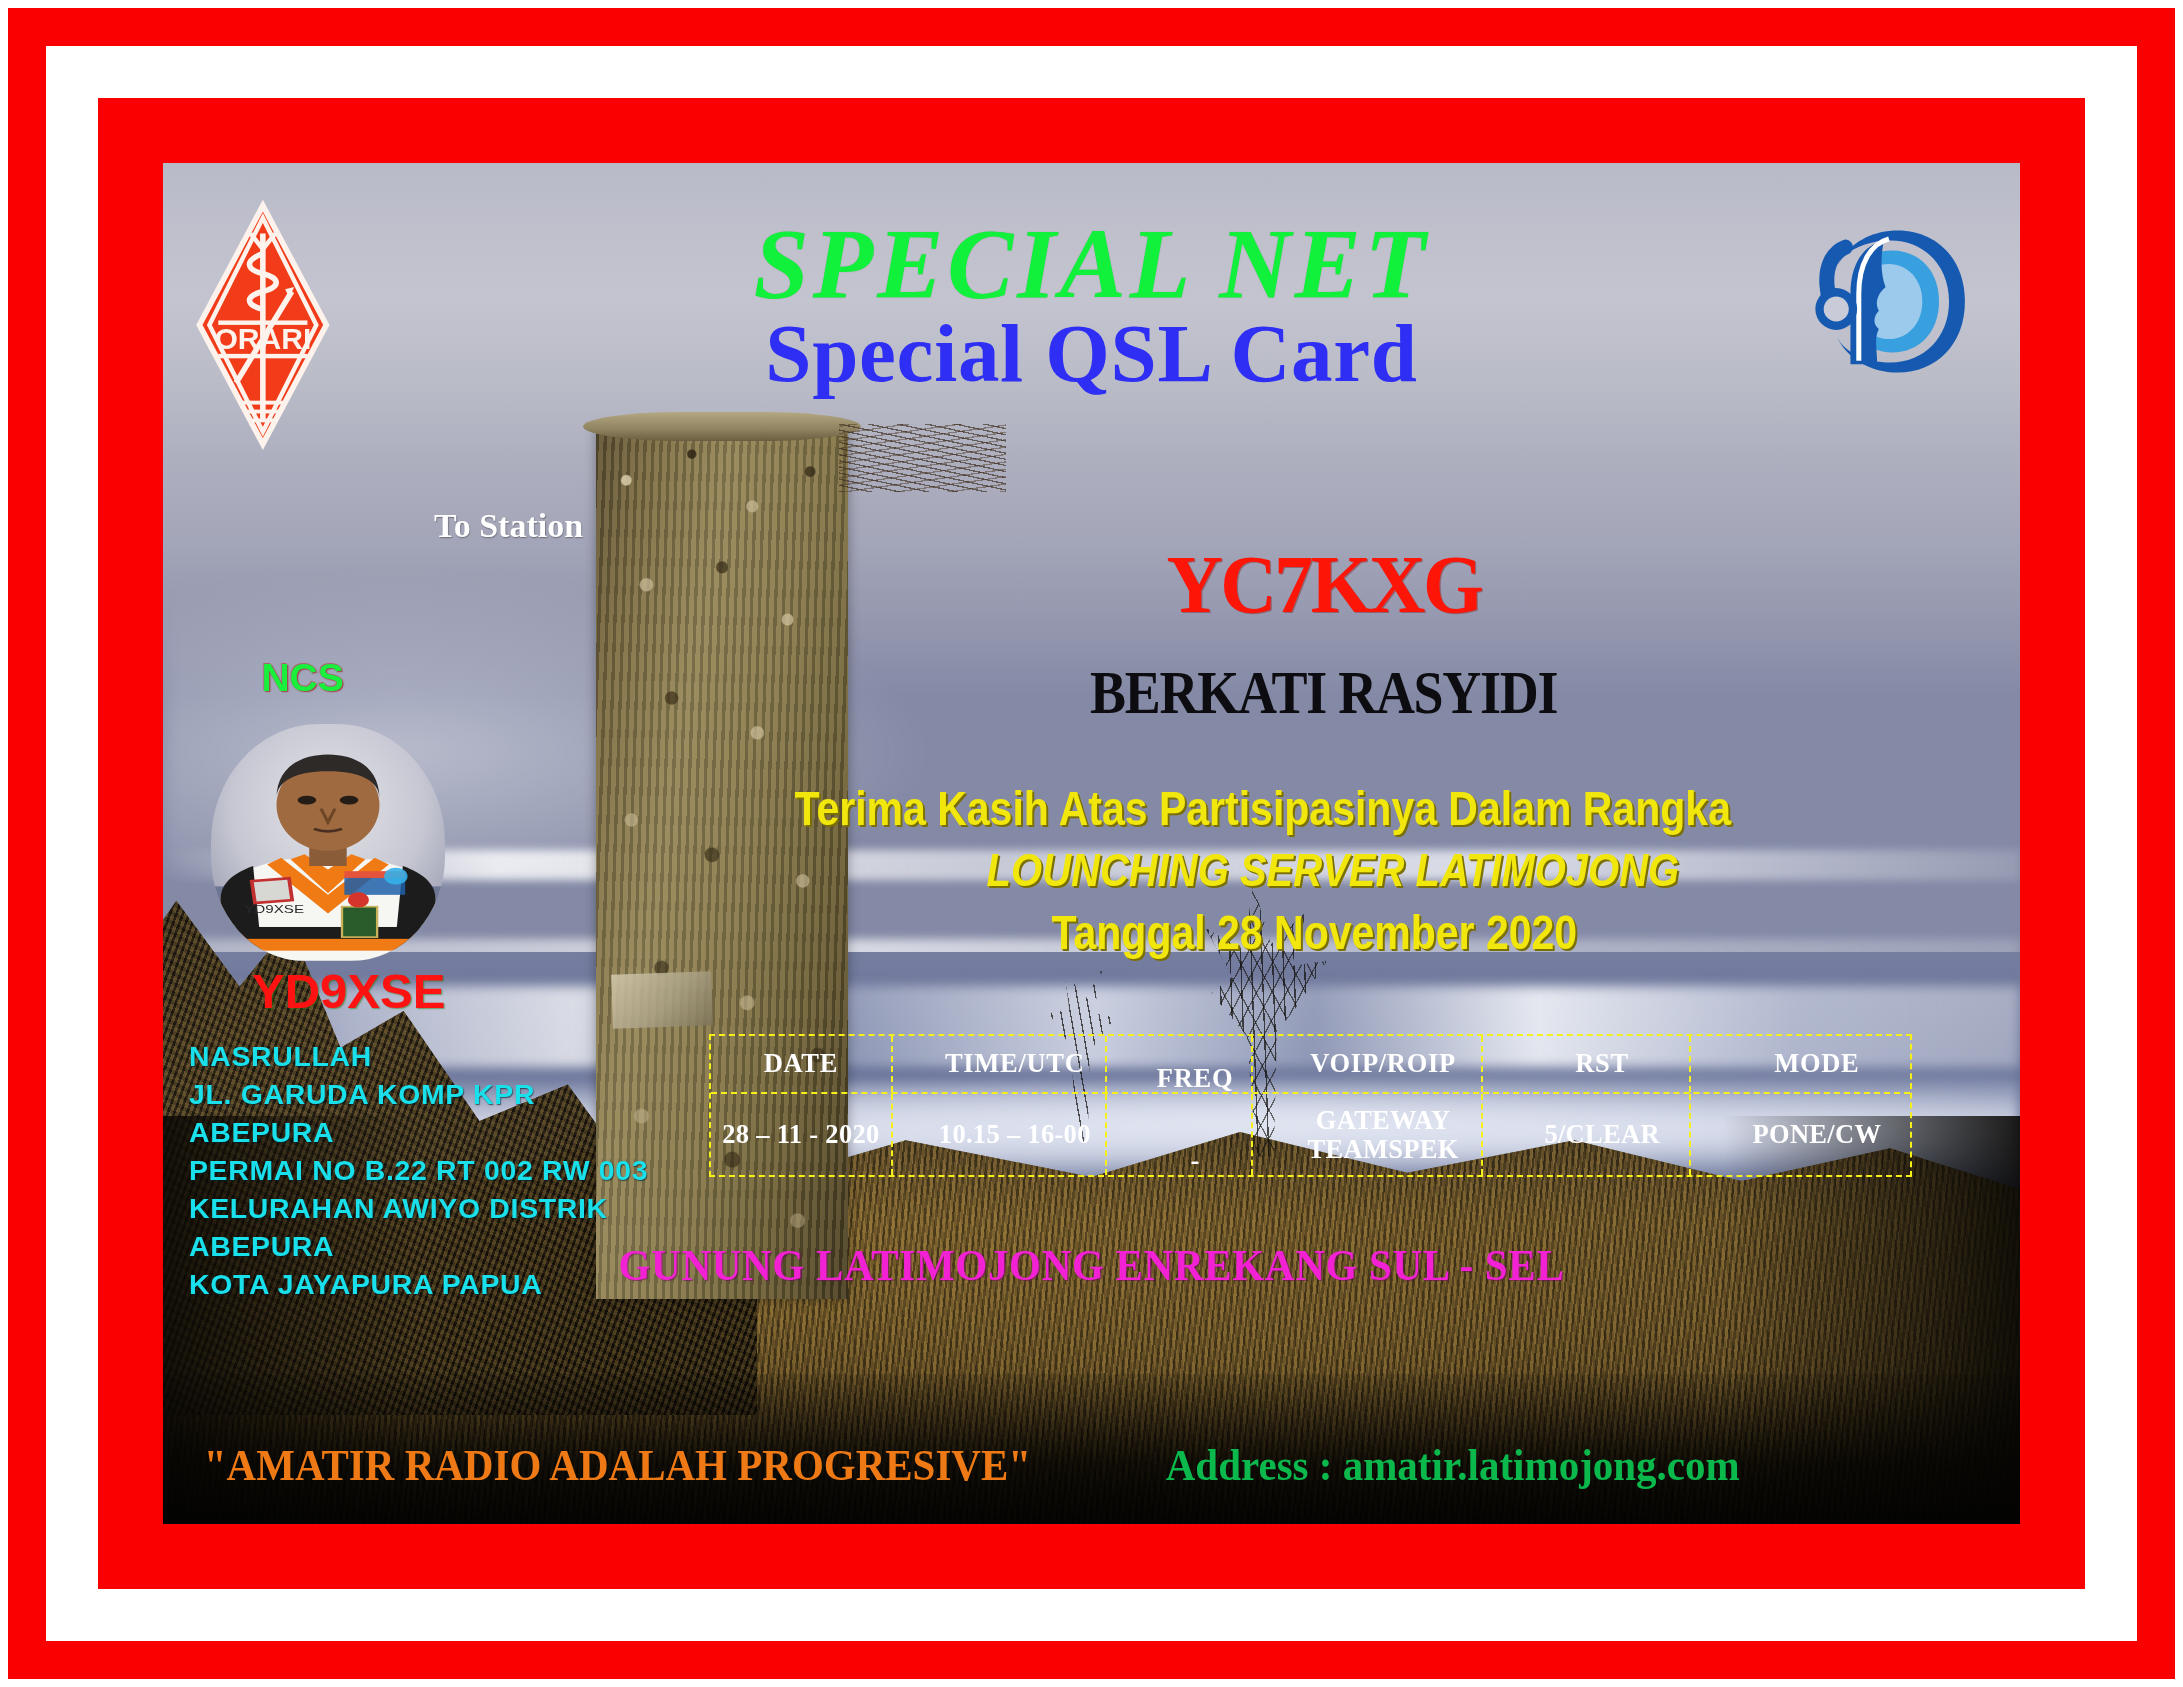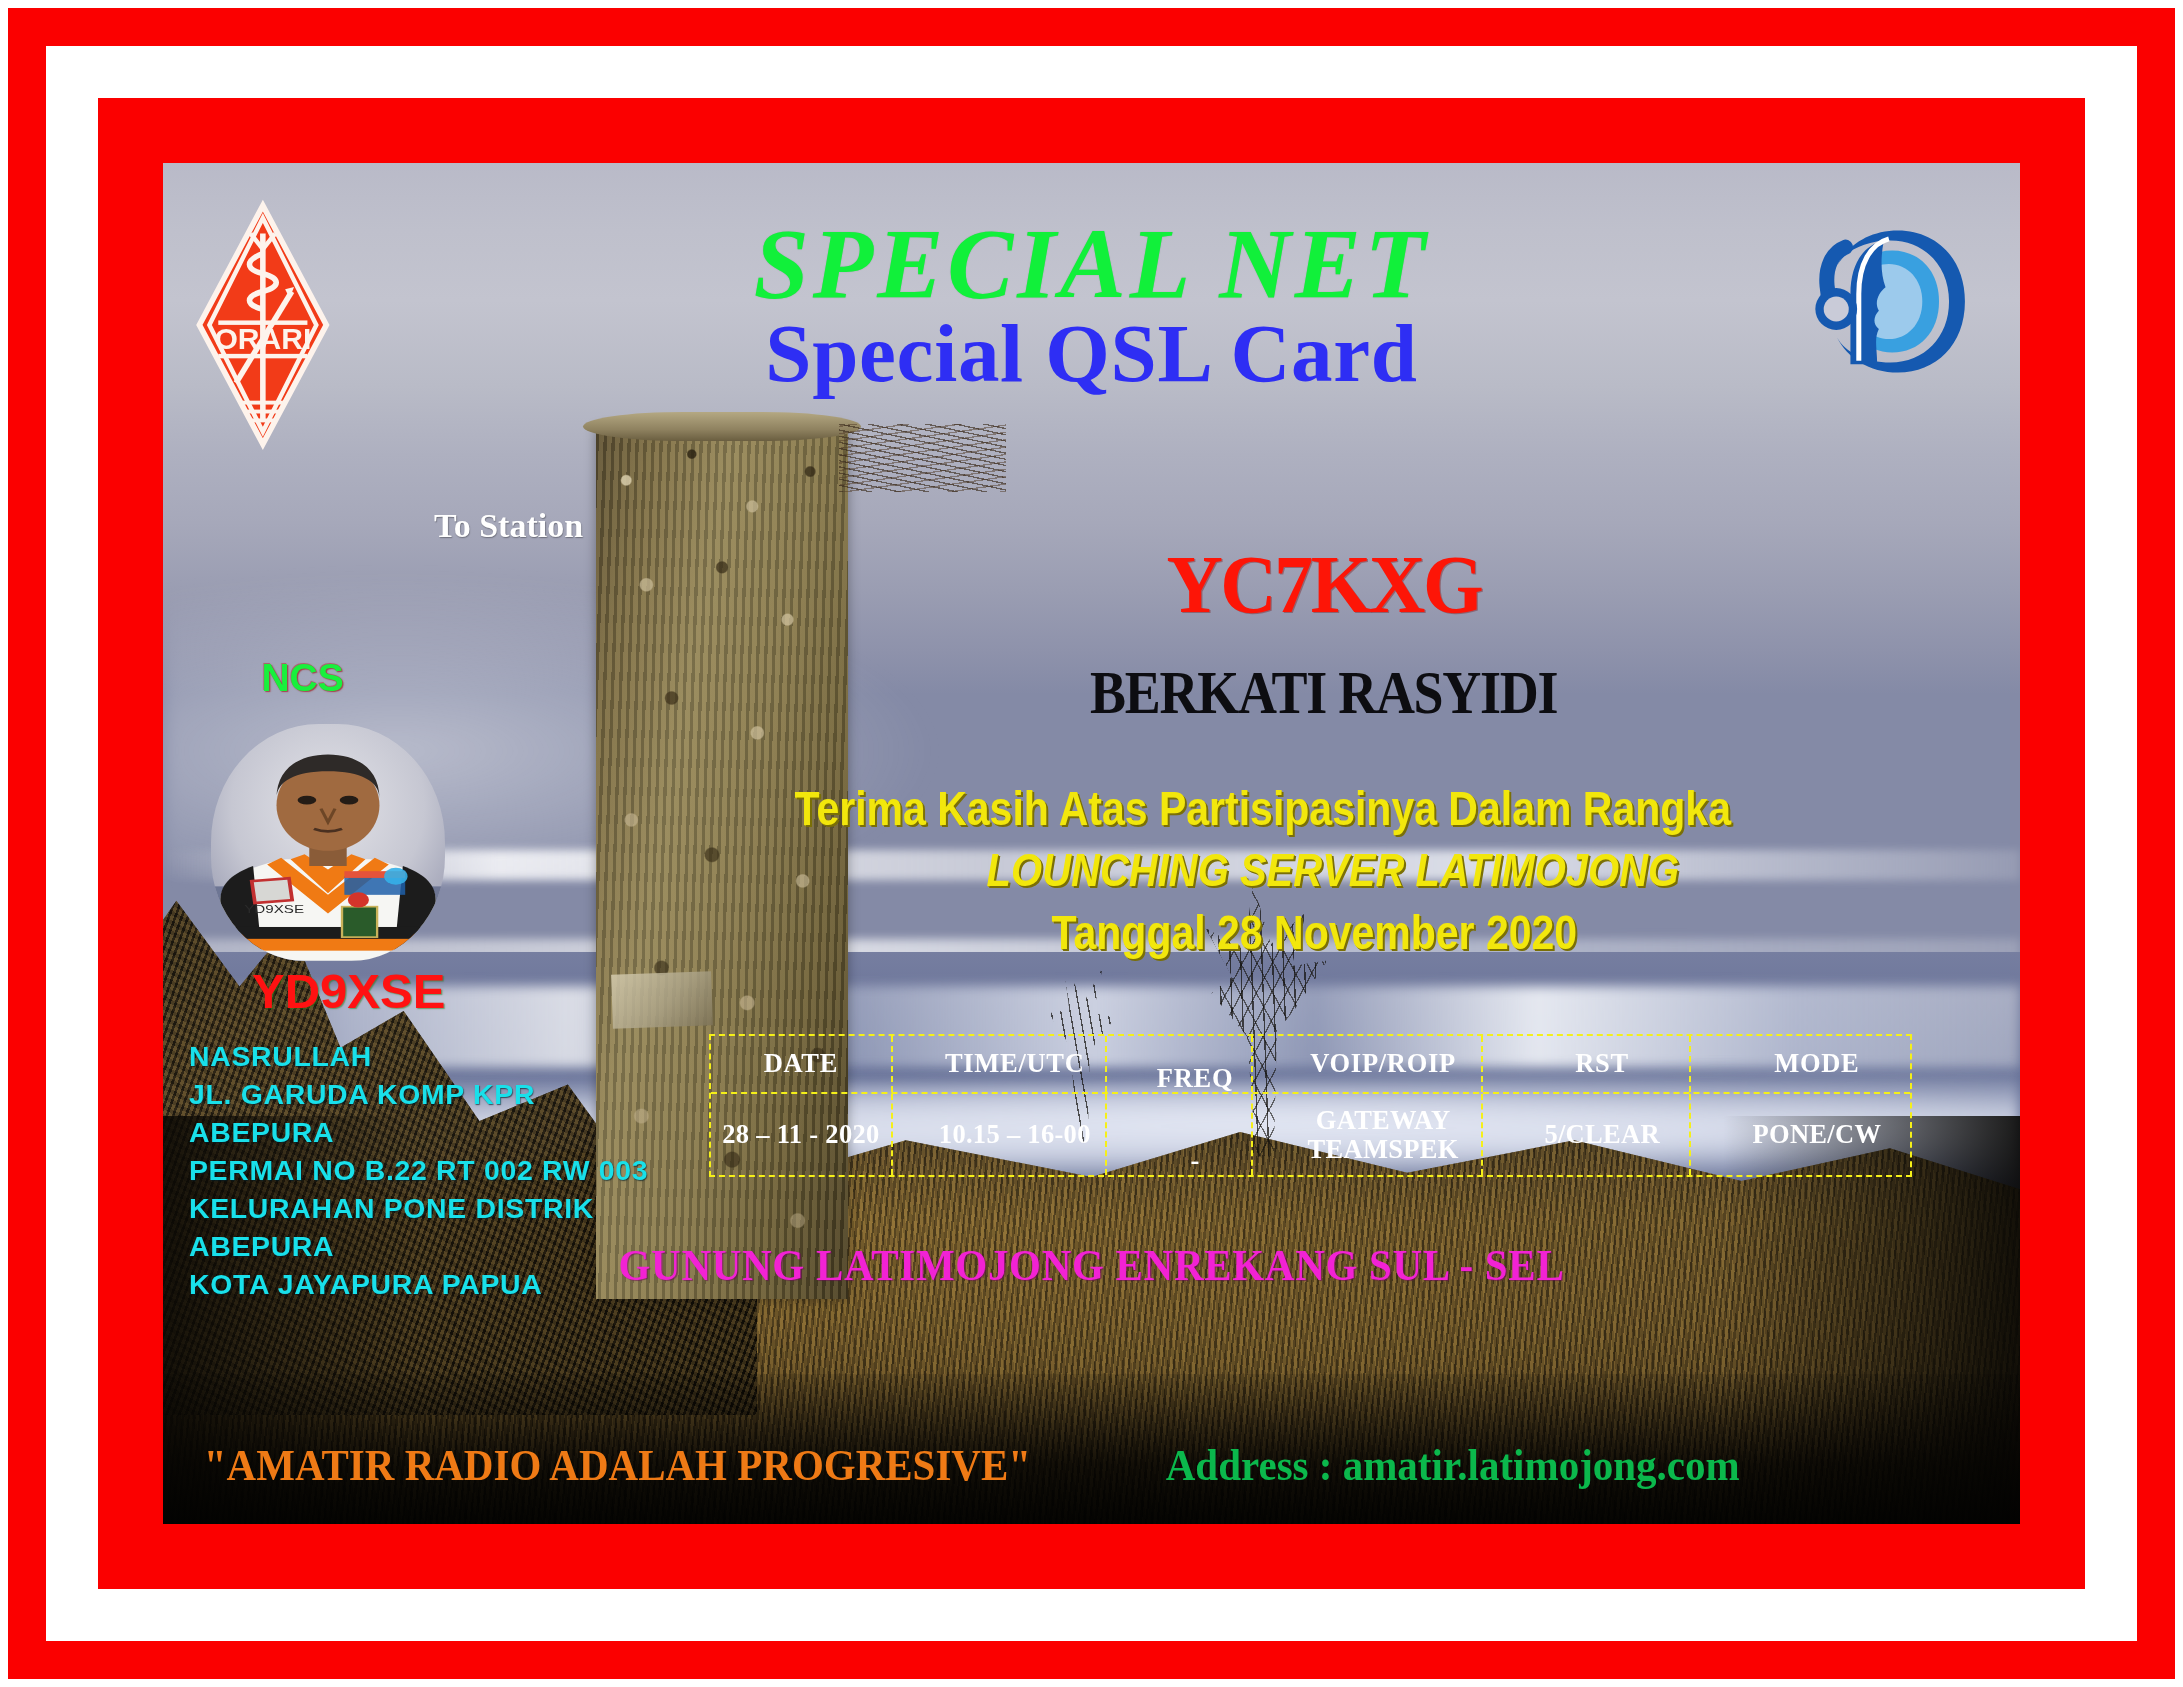--- a/index.html
+++ b/index.html
@@ -463,21 +463,21 @@
             </svg>
           </div>
 
           <div class="abs" id="ncs-call">YD9XSE</div>
 
           <div class="abs" id="addr-block">
             <div>NASRULLAH</div>
             <div>JL. GARUDA KOMP KPR</div>
             <div>ABEPURA</div>
             <div>PERMAI NO B.22 RT 002 RW 003</div>
-            <div>KELURAHAN PONE DISTRIK</div>
+            <div>KELURAHAN AWIYO DISTRIK</div>
             <div>ABEPURA</div>
             <div>KOTA JAYAPURA PAPUA</div>
           </div>
 
           <div class="abs" id="qsl-table">
             <div class="trow" id="hdr-row">
               <div class="tcell c0">
                 <span class="hdr-txt">DATE</span>
               </div>
               <div class="tcell c1">

